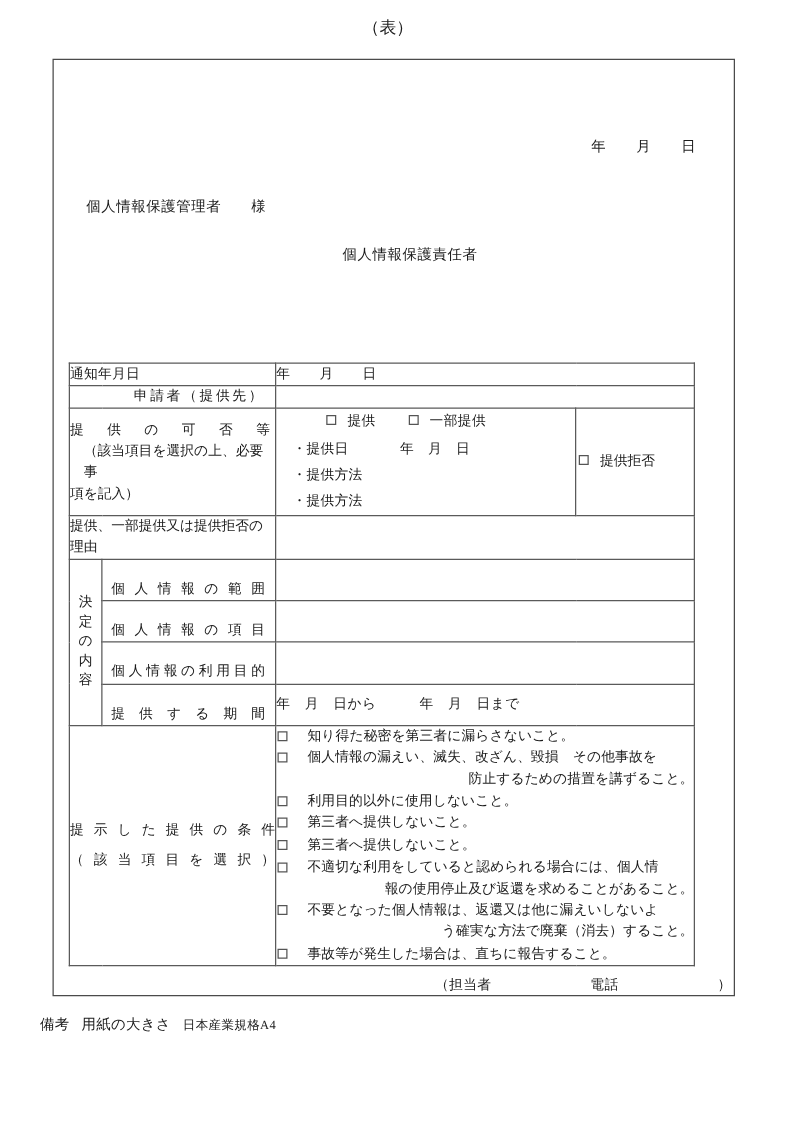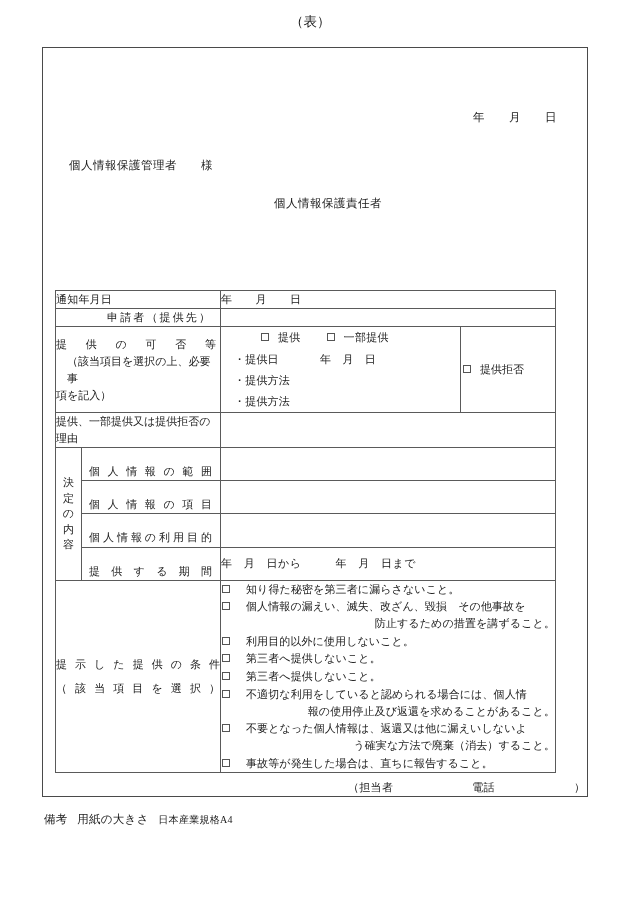--- a/index.html
+++ b/index.html
@@ -245,21 +245,21 @@
   .contact .c-inner {
     position: absolute;
     left: 305px;
     top: 0;
     white-space: pre;
   }
 
   
   .footer-note {
     position: absolute;
-    left: 44px;
+    left: 32px;
     top: 812px;
     font-size: 11.5px;
     letter-spacing: 0.3px;
   }
   .footer-note .small { font-size: 10px; }
 </style>
 </head>
 <body>
 
 <div class="top-header">

